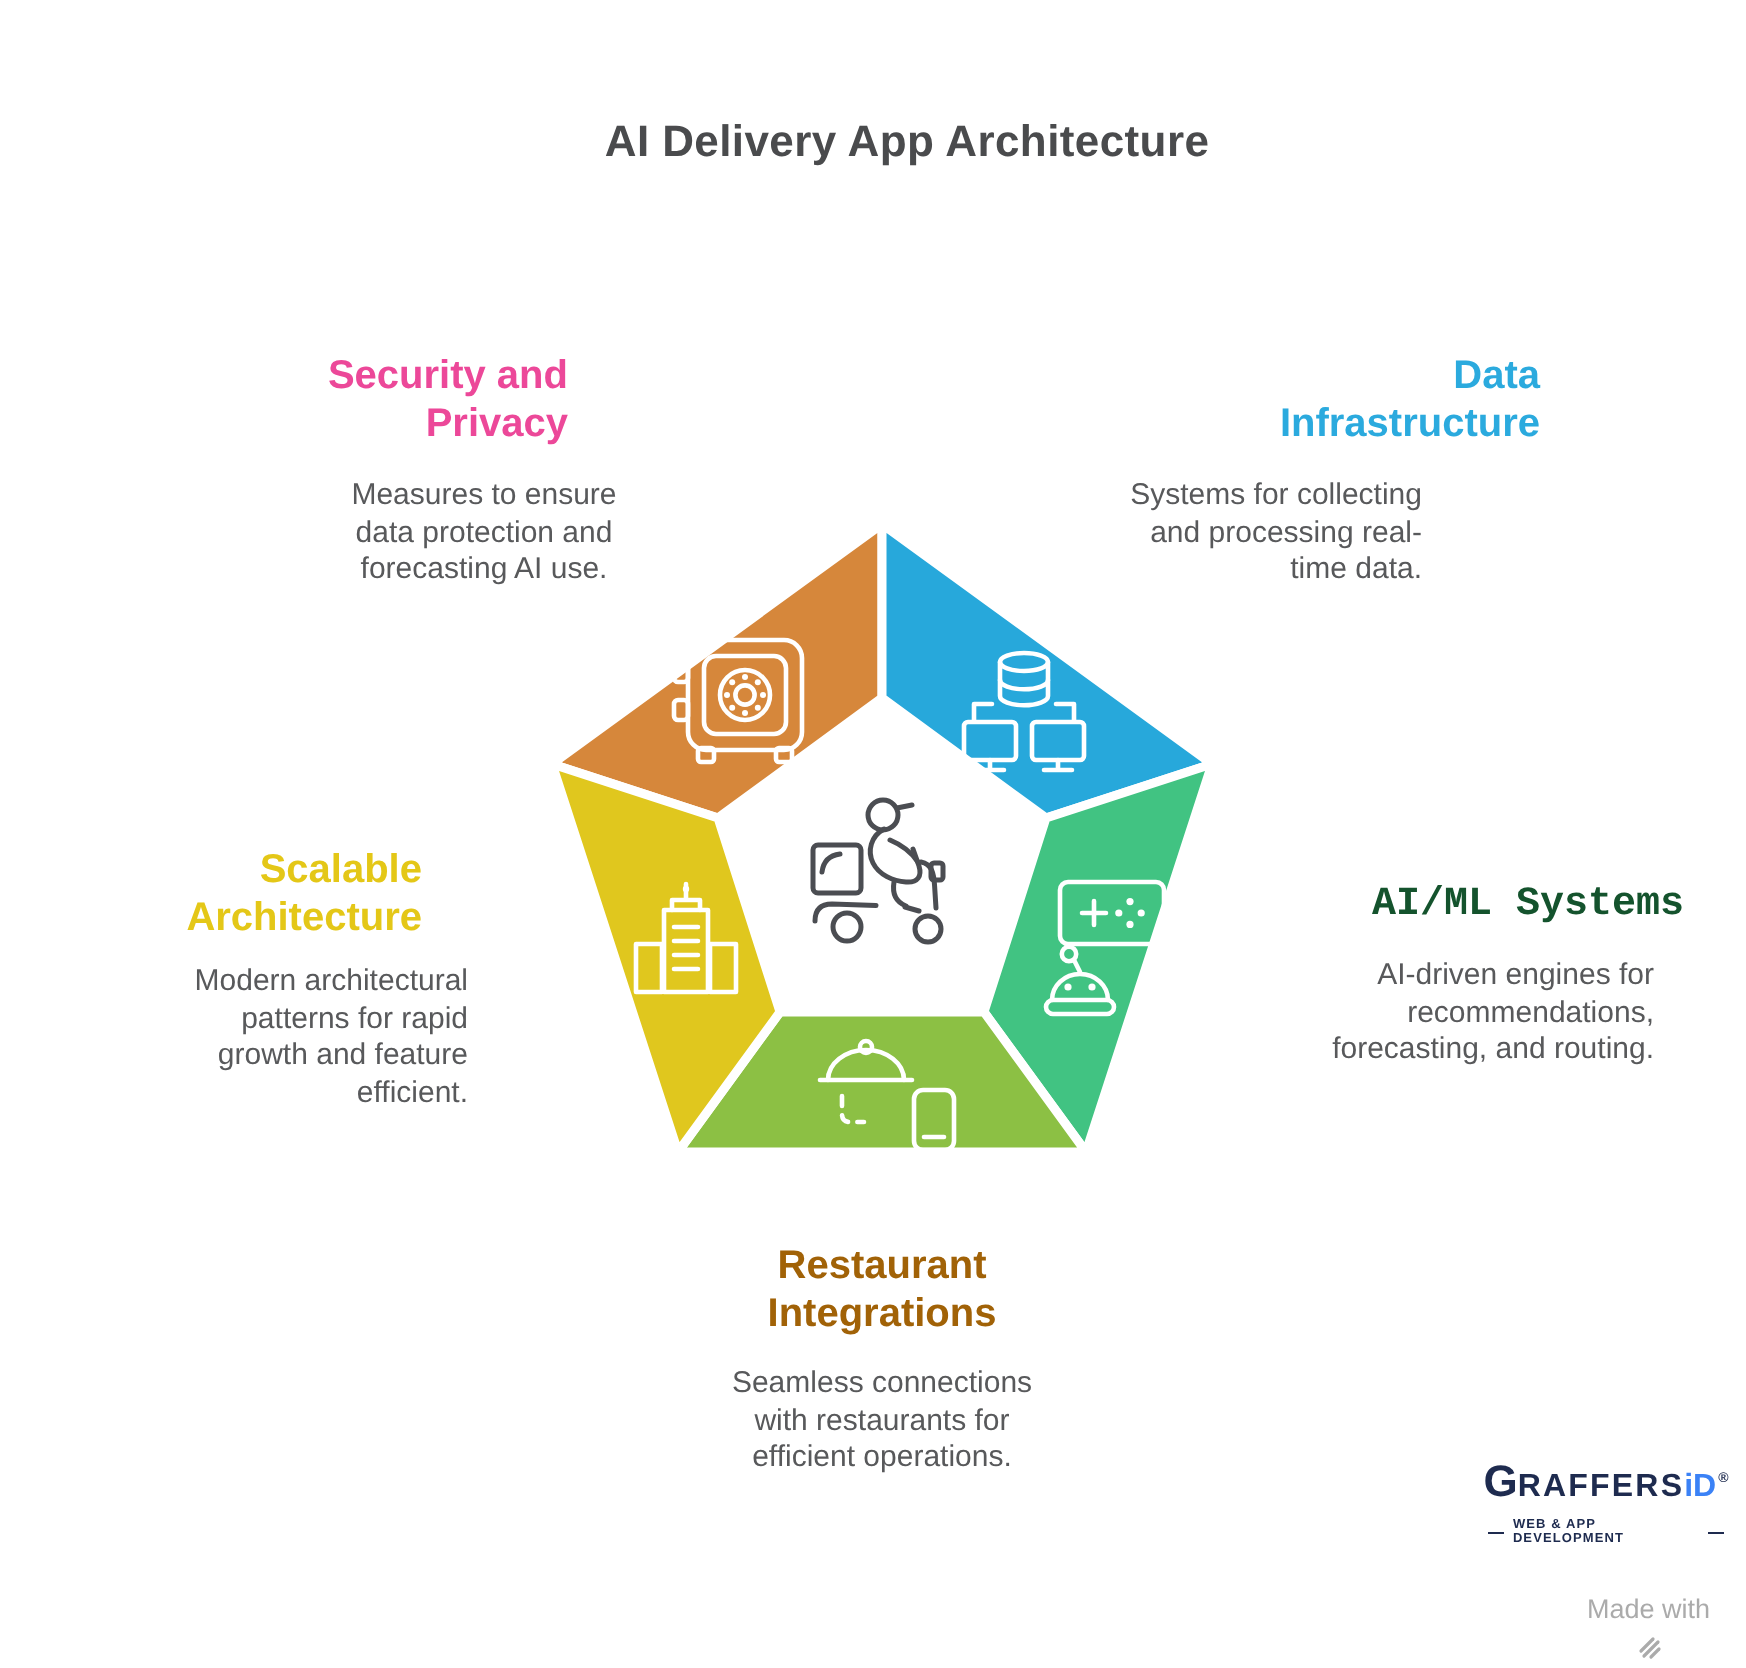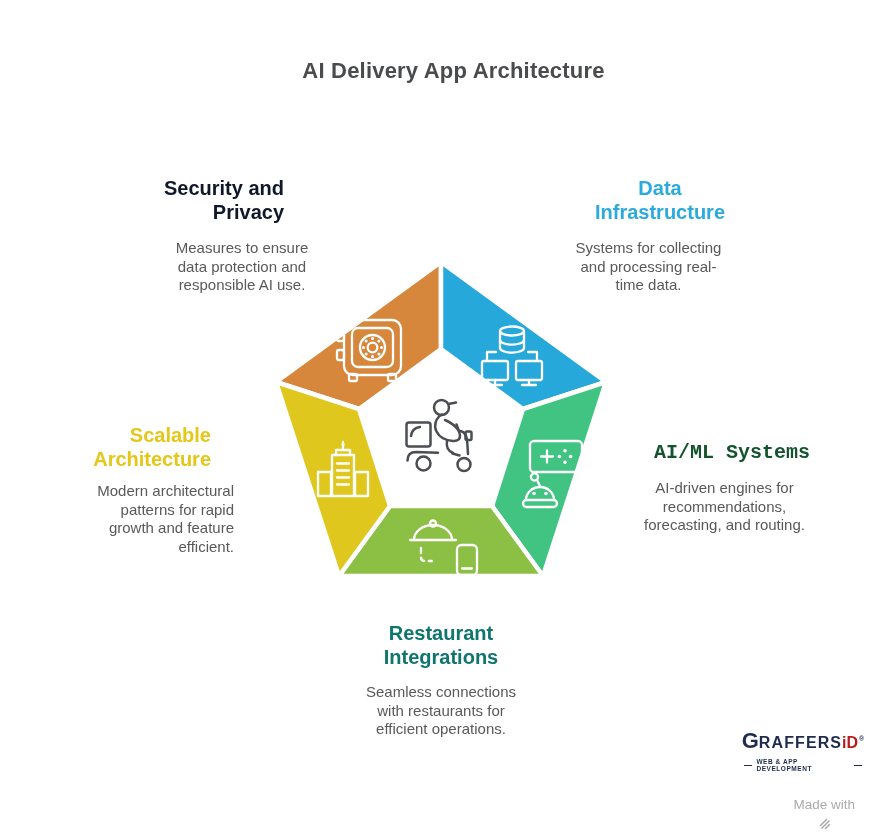--- a/index.html
+++ b/index.html
@@ -14,43 +14,43 @@
     font-size:22px;font-weight:700;color:#4A4B4D;letter-spacing:.2px;
   }
   .heading{
     position:absolute;font-weight:700;font-size:20px;line-height:24px;
     white-space:pre-line;
   }
   .desc{
     position:absolute;font-size:15px;line-height:18.5px;color:#58595B;
     white-space:pre-line;
   }
-  .ta-r{text-align:right}.ta-c{text-align:center}.ta-l{text-align:center}
+  .ta-r{text-align:right}.ta-c{text-align:center}.ta-l{text-align:right}
 
   
   #h-security{left:104px;top:176px;width:180px}
   #d-security{left:162px;top:239px;width:160px}
   #h-data{left:550px;top:176px;width:220px}
-  #d-data{left:556px;top:239px;width:185px}
+  #d-data{left:526px;top:239px;width:185px}
   #h-aiml{left:622px;top:441px;width:220px}
   #d-aiml{left:622px;top:479px;width:205px}
   #h-scalable{left:31px;top:423px;width:180px}
   #d-scalable{left:54px;top:482px;width:180px}
   #h-restaurant{left:341px;top:621px;width:200px}
   #d-restaurant{left:331px;top:683px;width:220px}
 
   
   .logo{
     position:absolute;left:744px;top:730px;width:118px;
     display:flex;flex-direction:column;align-items:center;color:#1E2B4F;
   }
   .logo-line1{display:flex;align-items:baseline;font-weight:700;line-height:22px}
   .logo-g{font-size:22px;font-weight:800}
   .logo-raffers{font-size:16px;letter-spacing:1.1px}
-  .logo-id{font-size:16px;color:#b91c1c;font-weight:800}
+  .logo-id{font-size:16px;color:#3b82f6;font-weight:800}
   .logo-reg{font-size:7px;position:relative;top:-7px;margin-left:1px}
   .logo-tagline{
     display:flex;align-items:center;gap:4px;margin-top:1px;
     font-size:6.5px;letter-spacing:.55px;font-weight:700;color:#1E2B4F;
   }
   .tag-dash{width:9px;border-top:1px solid #1E2B4F}
 
   .napkin{
     position:absolute;top:797px;right:18px;
     display:flex;align-items:center;gap:5px;
@@ -153,45 +153,45 @@
     <path d="M447,441 c-1,6 1,10 6,12"></path>
     <path d="M460.5,431 c5.5,1 6.5,6 6.8,12 l0.7,11"></path>
     <rect x="465.5" y="431.5" width="6" height="8.5" rx="1.5"></rect>
     <path d="M452.5,453.5 l7,2"></path>
     <path d="M407.5,460.5 q0,-8.5 8.5,-8.5 l22,0.8"></path>
     <circle cx="423.5" cy="463.5" r="7"></circle>
     <circle cx="464" cy="464.5" r="6.5"></circle>
   </g>
 </svg>
 
-<div id="h-security" class="heading ta-r" style="color: #0f172a; text-align: right;">Security and
+<div id="h-security" class="heading ta-r" style="color: #ec4899; text-align: right;">Security and
 Privacy</div>
 <div id="d-security" class="desc ta-c">Measures to ensure
 data protection and
-responsible AI use.</div>
+forecasting AI use.</div>
 
 <div id="h-data" class="heading ta-l" style="color: rgb(43, 170, 222);">Data
 Infrastructure</div>
 <div id="d-data" class="desc ta-l">Systems for collecting
 and processing real-
 time data.</div>
 
 <div id="h-aiml" class="heading ta-l" style="color: #14532d; font-family: Liberation Mono, monospace;">AI/ML Systems</div>
 <div id="d-aiml" class="desc ta-l">AI-driven engines for
 recommendations,
 forecasting, and routing.</div>
 
 <div id="h-scalable" class="heading ta-r" style="color: rgb(228, 199, 23);">Scalable
 Architecture</div>
 <div id="d-scalable" class="desc ta-r">Modern architectural
 patterns for rapid
 growth and feature
 efficient.</div>
 
-<div id="h-restaurant" class="heading ta-c" style="color: #0f766e;">Restaurant
+<div id="h-restaurant" class="heading ta-c" style="color: #a16207;">Restaurant
 Integrations</div>
 <div id="d-restaurant" class="desc ta-c">Seamless connections
 with restaurants for
 efficient operations.</div>
 
 <div class="logo">
   <div class="logo-line1">
     <span class="logo-g">G</span>
       <span class="logo-raffers">RAFFERS</span>
       <span class="logo-id">iD</span>

